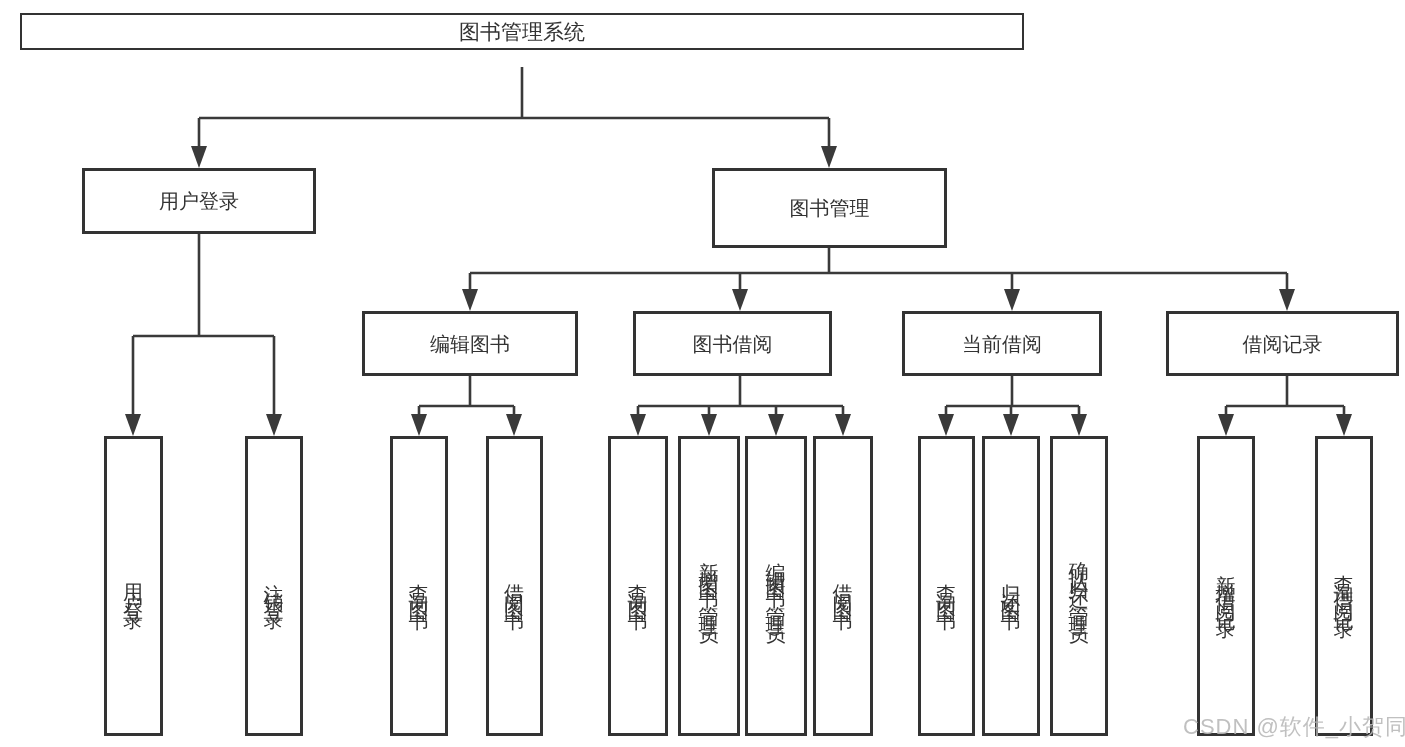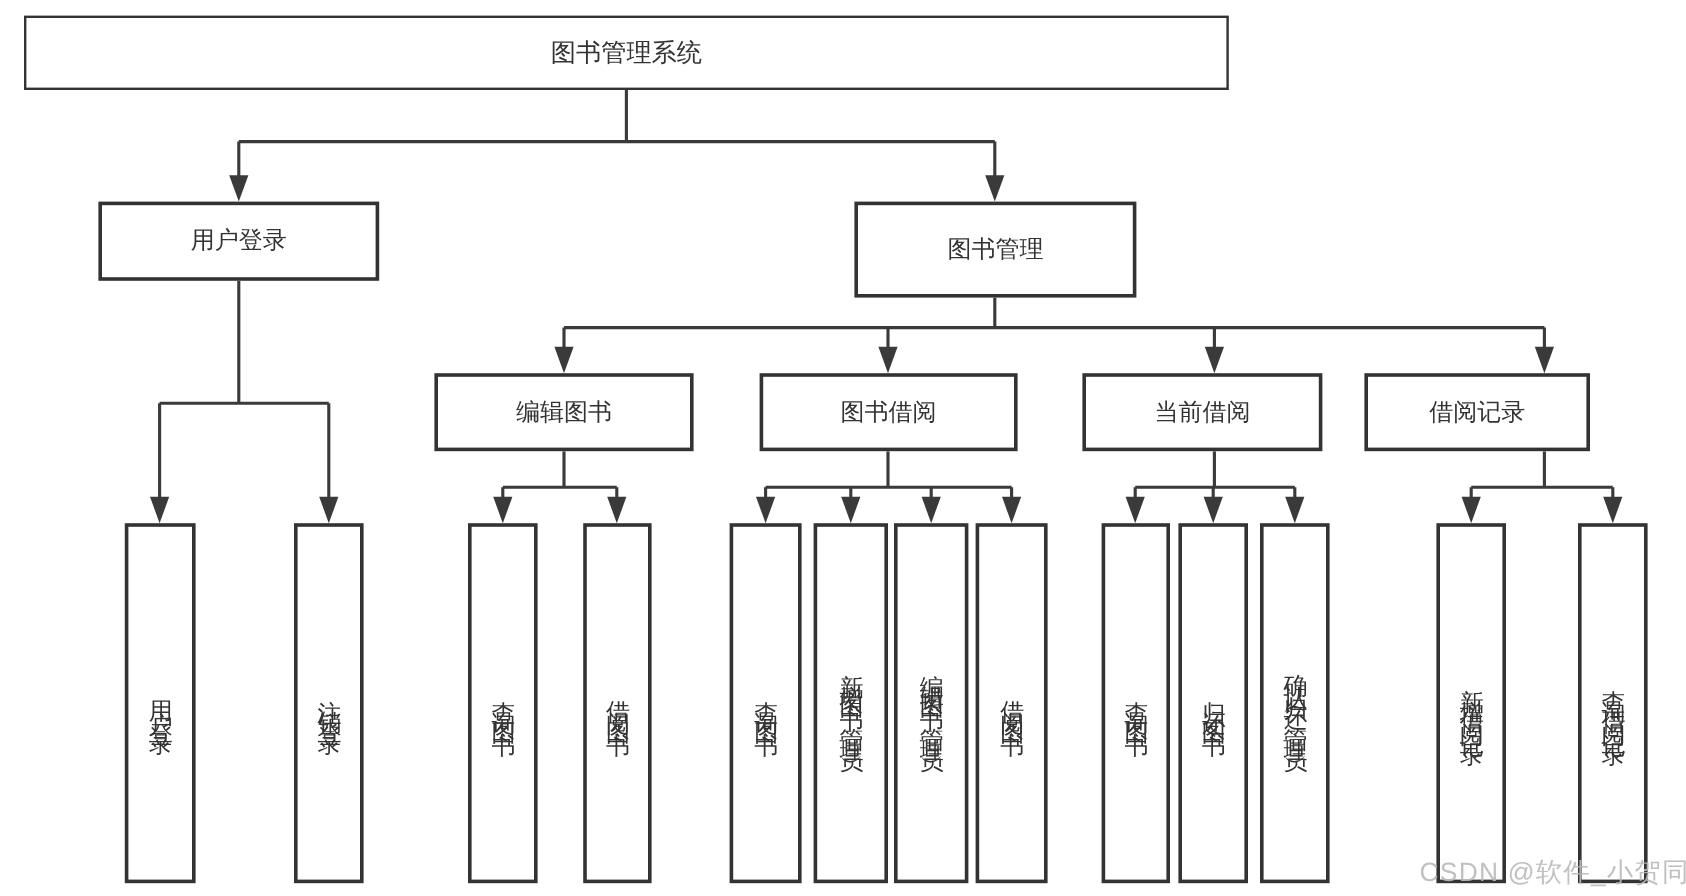--- a/index.html
+++ b/index.html
@@ -89,29 +89,29 @@
       <polygon points="768,414 784,414 776,436"></polygon>
       <polygon points="835,414 851,414 843,436"></polygon>
       <polygon points="938,414 954,414 946,436"></polygon>
       <polygon points="1003,414 1019,414 1011,436"></polygon>
       <polygon points="1071,414 1087,414 1079,436"></polygon>
       <polygon points="1218,414 1234,414 1226,436"></polygon>
       <polygon points="1336,414 1352,414 1344,436"></polygon>
     </g>
   </svg>
 
-  <div class="box root" style="left:20px;top:13px;width:1004px;height:62px">图书管理系统</div>
+  <div class="box root" style="left:20px;top:13px;width:1004px;height:37px">图书管理系统</div>
 
   <div class="box" style="left:82px;top:168px;width:234px;height:66px">用户登录</div>
   <div class="box" style="left:712px;top:168px;width:235px;height:80px">图书管理</div>
 
   <div class="box" style="left:362px;top:311px;width:216px;height:65px">编辑图书</div>
-  <div class="box" style="left:633px;top:311px;width:215px;height:65px">图书借阅</div>
+  <div class="box" style="left:633px;top:311px;width:199px;height:65px">图书借阅</div>
   <div class="box" style="left:902px;top:311px;width:200px;height:65px">当前借阅</div>
-  <div class="box" style="left:1137px;top:311px;width:188px;height:65px">借阅记录</div>
+  <div class="box" style="left:1166px;top:311px;width:233px;height:65px">借阅记录</div>
 
   <div class="box" style="left:104px;top:436px;width:59px;height:300px">
     <span class="vtext">用户登录</span>
   </div>
   <div class="box" style="left:245px;top:436px;width:58px;height:300px">
     <span class="vtext">注销登录</span>
   </div>
 
   <div class="box" style="left:390px;top:436px;width:58px;height:300px">
     <span class="vtext">查询图书</span>

